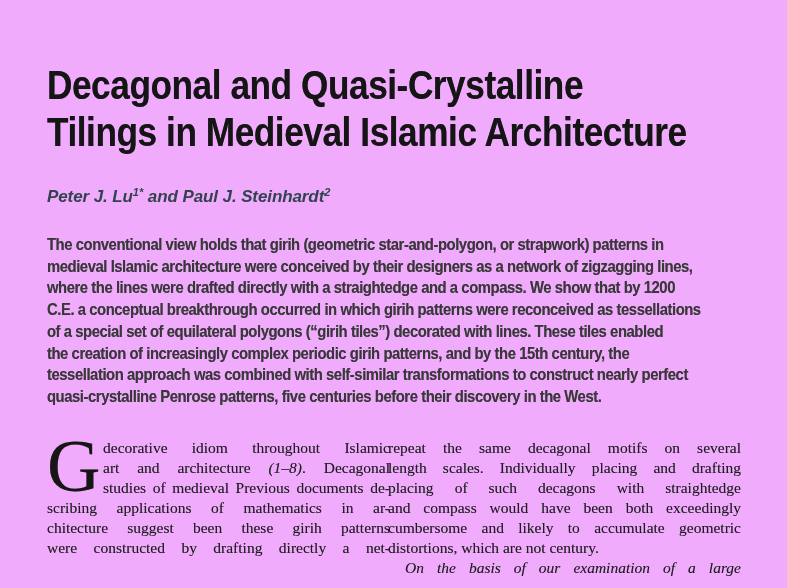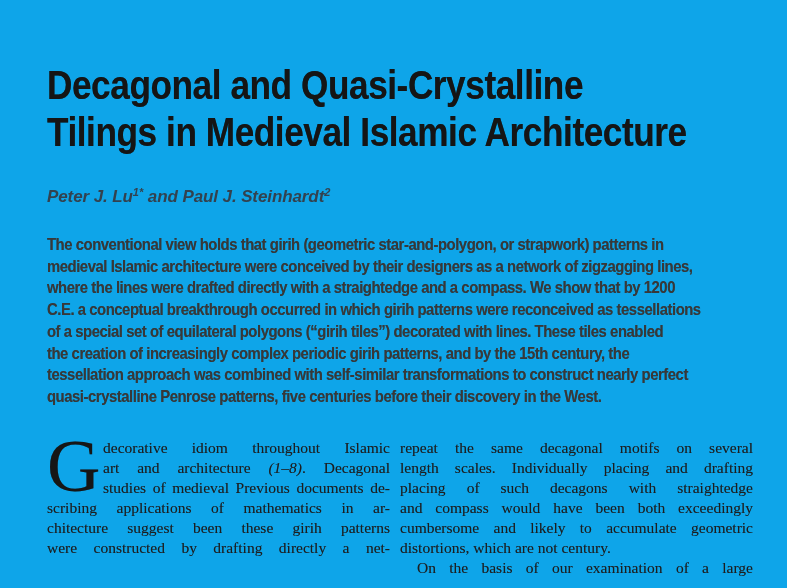--- a/index.html
+++ b/index.html
@@ -1,19 +1,19 @@
 <!DOCTYPE html>
 <html><head>
 <meta charset="utf-8">
 <style>
   * { margin:0; padding:0; box-sizing:border-box; }
   html,body { background:#ffffff; }
   .page {
     position:relative; width:787px; height:588px;
-    background:#0ea5e9; overflow:hidden;
+    background:#f0abfc; overflow:hidden;
     font-family:"Liberation Sans", sans-serif;
   }
 
   
   .title {
     position:absolute; left:47px; top:62px;
     color:#151515; font-weight:bold; font-size:40px; line-height:47px;
     letter-spacing:-0.5px;
     transform:scaleX(0.88); transform-origin:0 0;
     white-space:nowrap;
@@ -41,24 +41,24 @@
   .abstract .aline { white-space:nowrap; }
 
   
   .col {
     position:absolute; top:438px;
     font-family:"Liberation Serif", serif;
     color:#1e1e1e; font-size:15.5px; line-height:20px;
     text-shadow:0 0 0.4px rgba(20,20,30,0.4);
   }
   .col-left  { left:47px;  width:343px; }
-  .col-right { left:400px; width:353px; }
+  .col-right { left:388px; width:353px; }
   .bline { text-align:justify; text-align-last:justify; height:20px; overflow:visible; }
   .bline.endline { text-align-last:left; }
-  .bline.indent { text-indent:17px; }
+  .bline.indent { text-indent:17px;font-style:italic; }
   .ref { font-style:italic; }
 
   .dropcap {
     float:left; width:56px; height:58px;
     font-family:"Liberation Serif", serif;
     font-size:74px; line-height:58px;
     position:relative; top:-1px;
     color:#161616;
   }
 </style>

